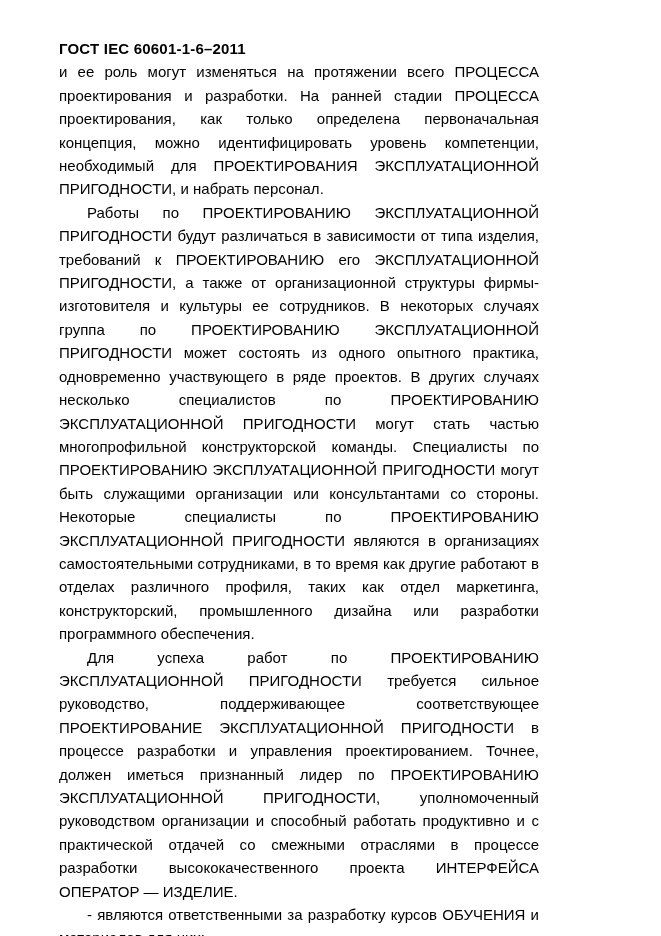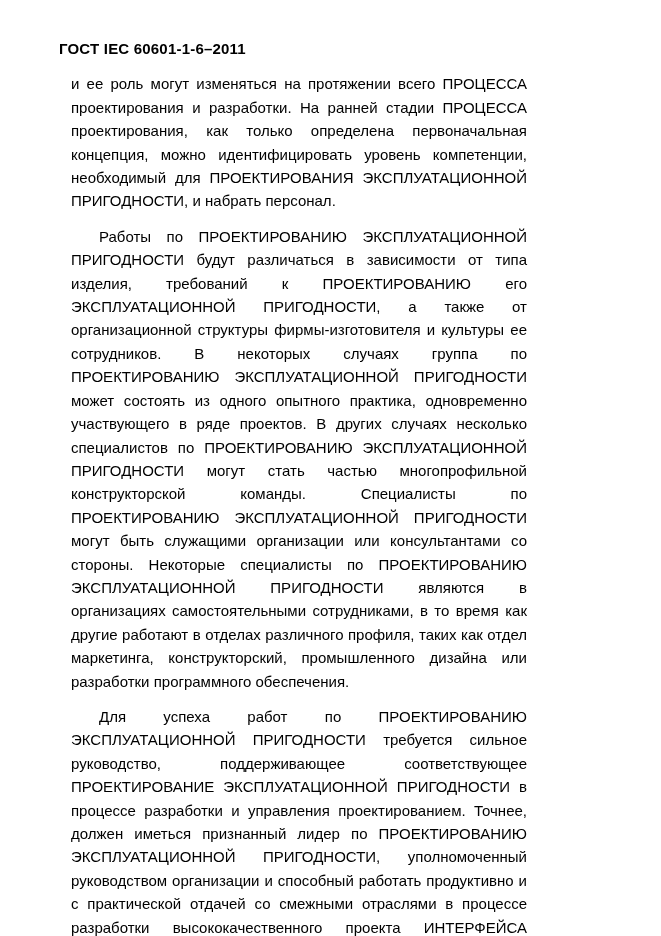--- a/index.html
+++ b/index.html
@@ -27,21 +27,21 @@
       line-height: 23.4px;
       letter-spacing: 0.2px;
       white-space: nowrap;
     }
     .body-text {
       font-size: 15px;
       line-height: 23.4px;
       text-align: justify;
     }
     .para {
-      margin: 12px;
+      margin: 0;
       text-indent: 28px;
     }
     .para.no-indent {
       text-indent: 0;
     }
   </style>
 </head>
 <body>
 
 <div class="page">

